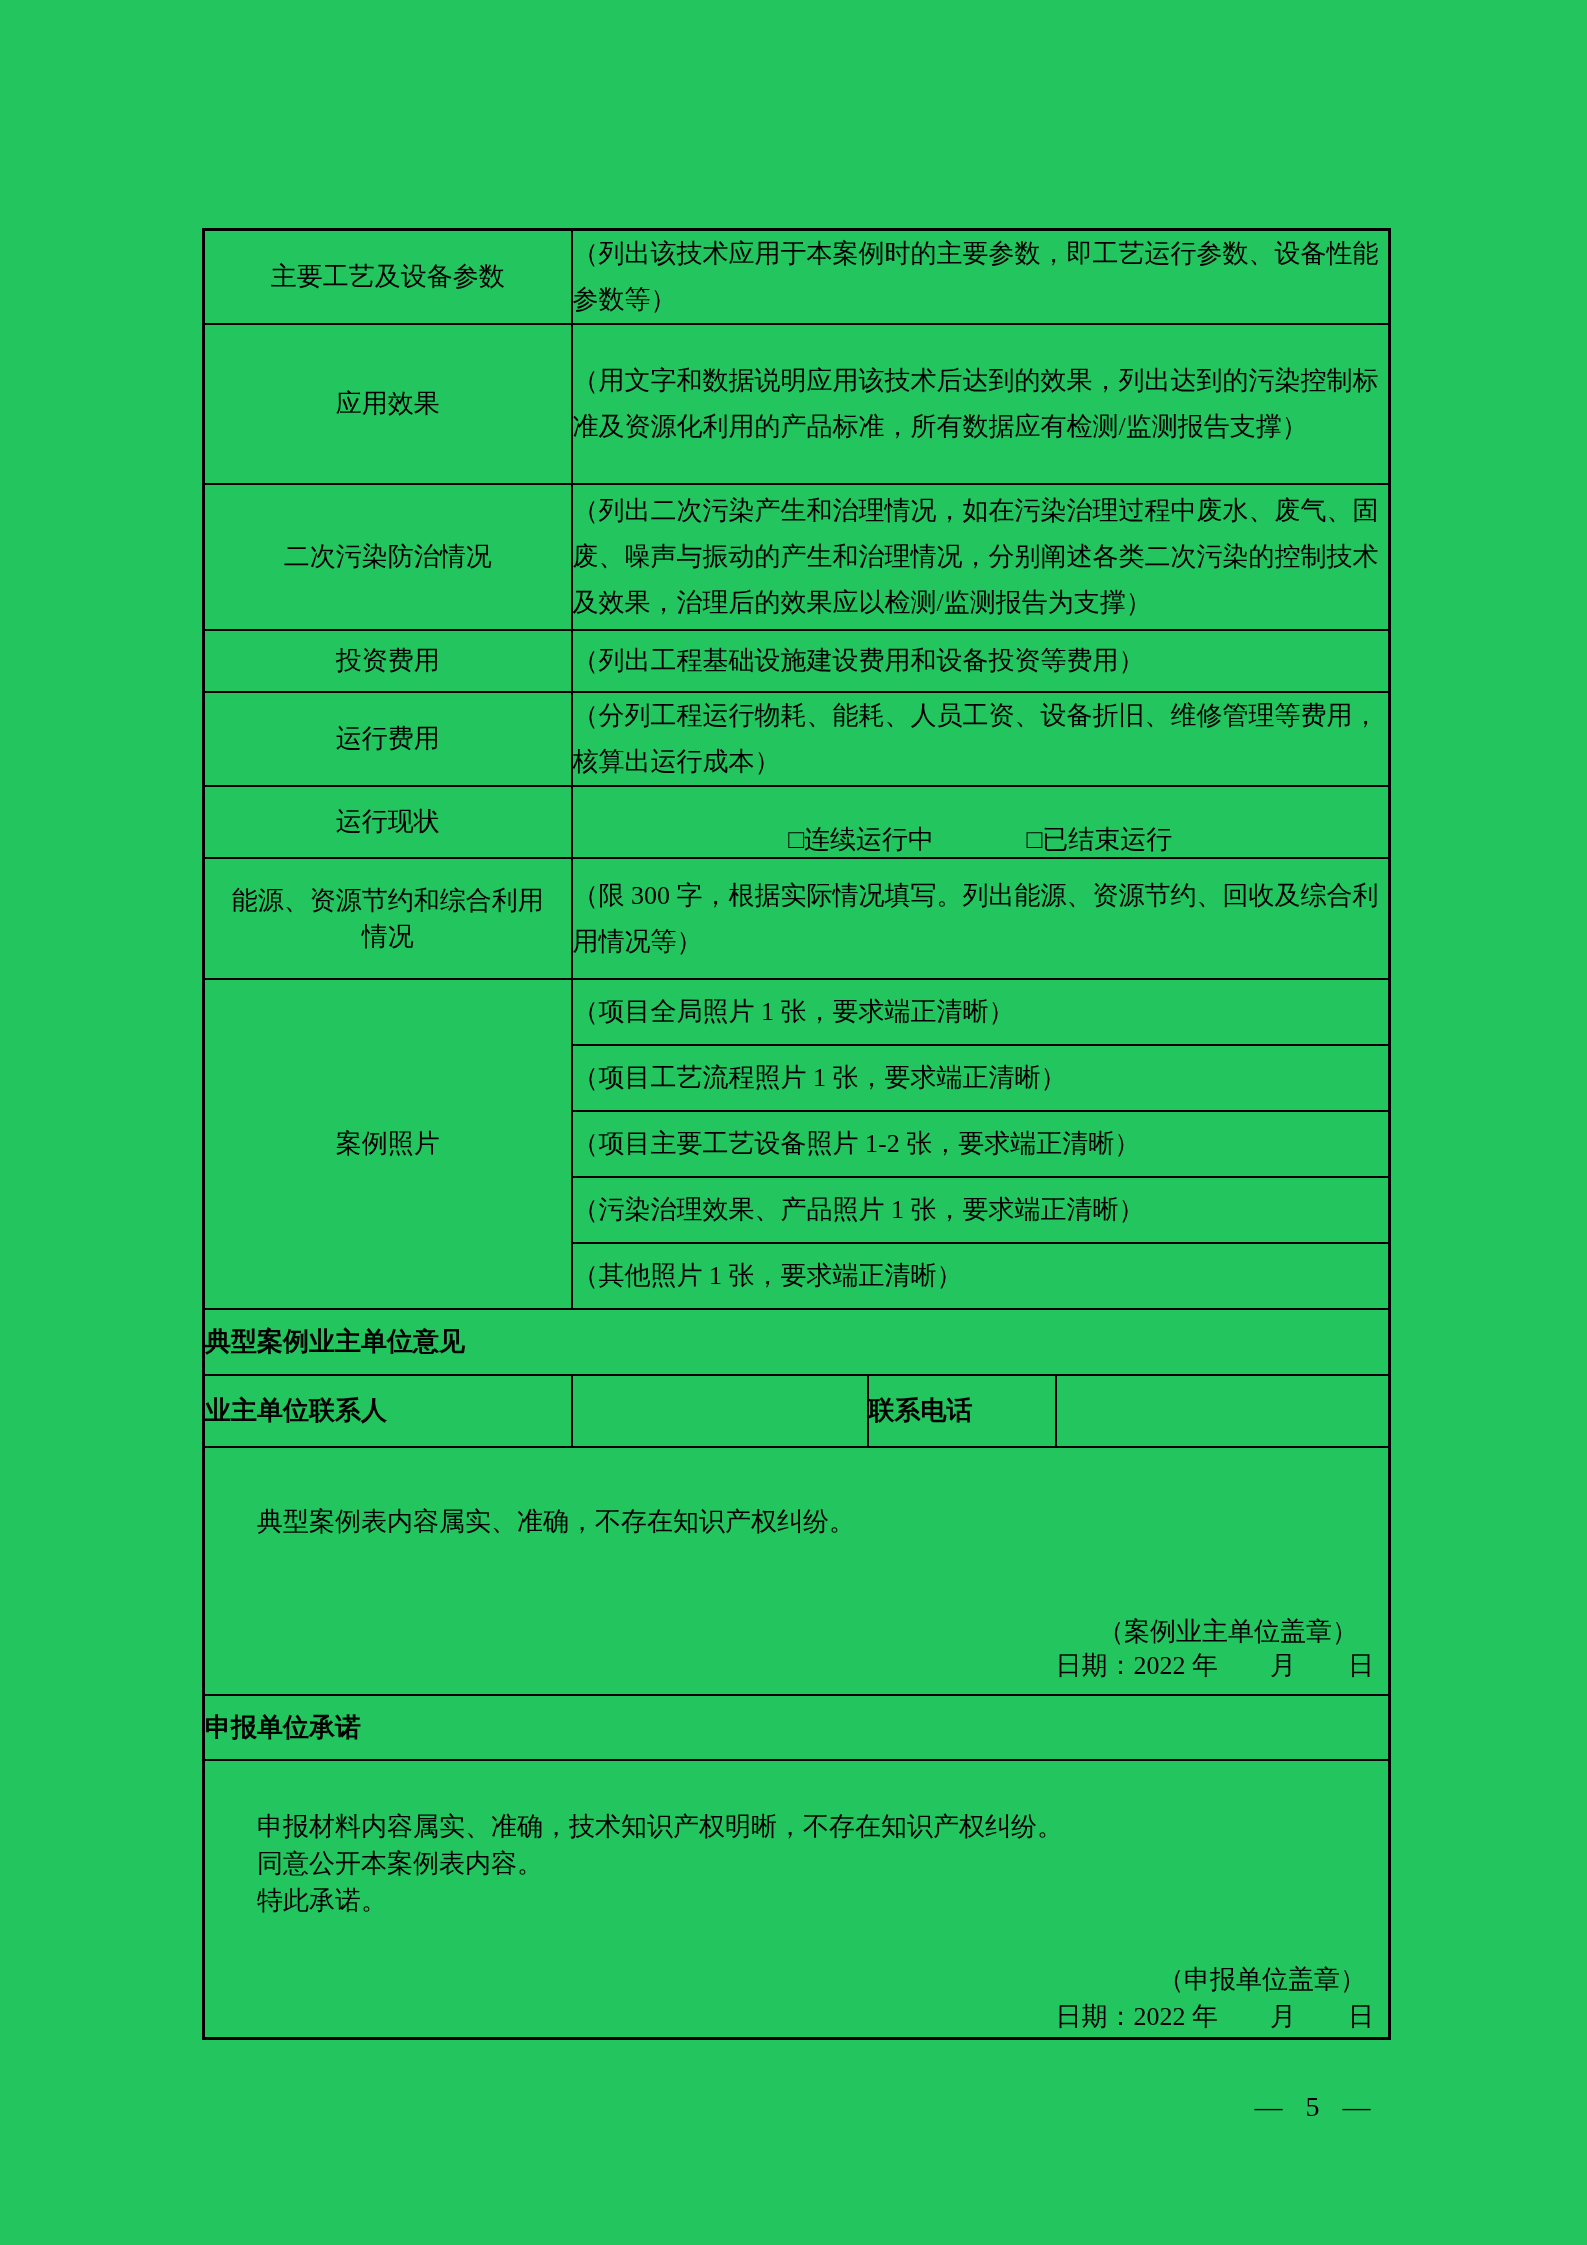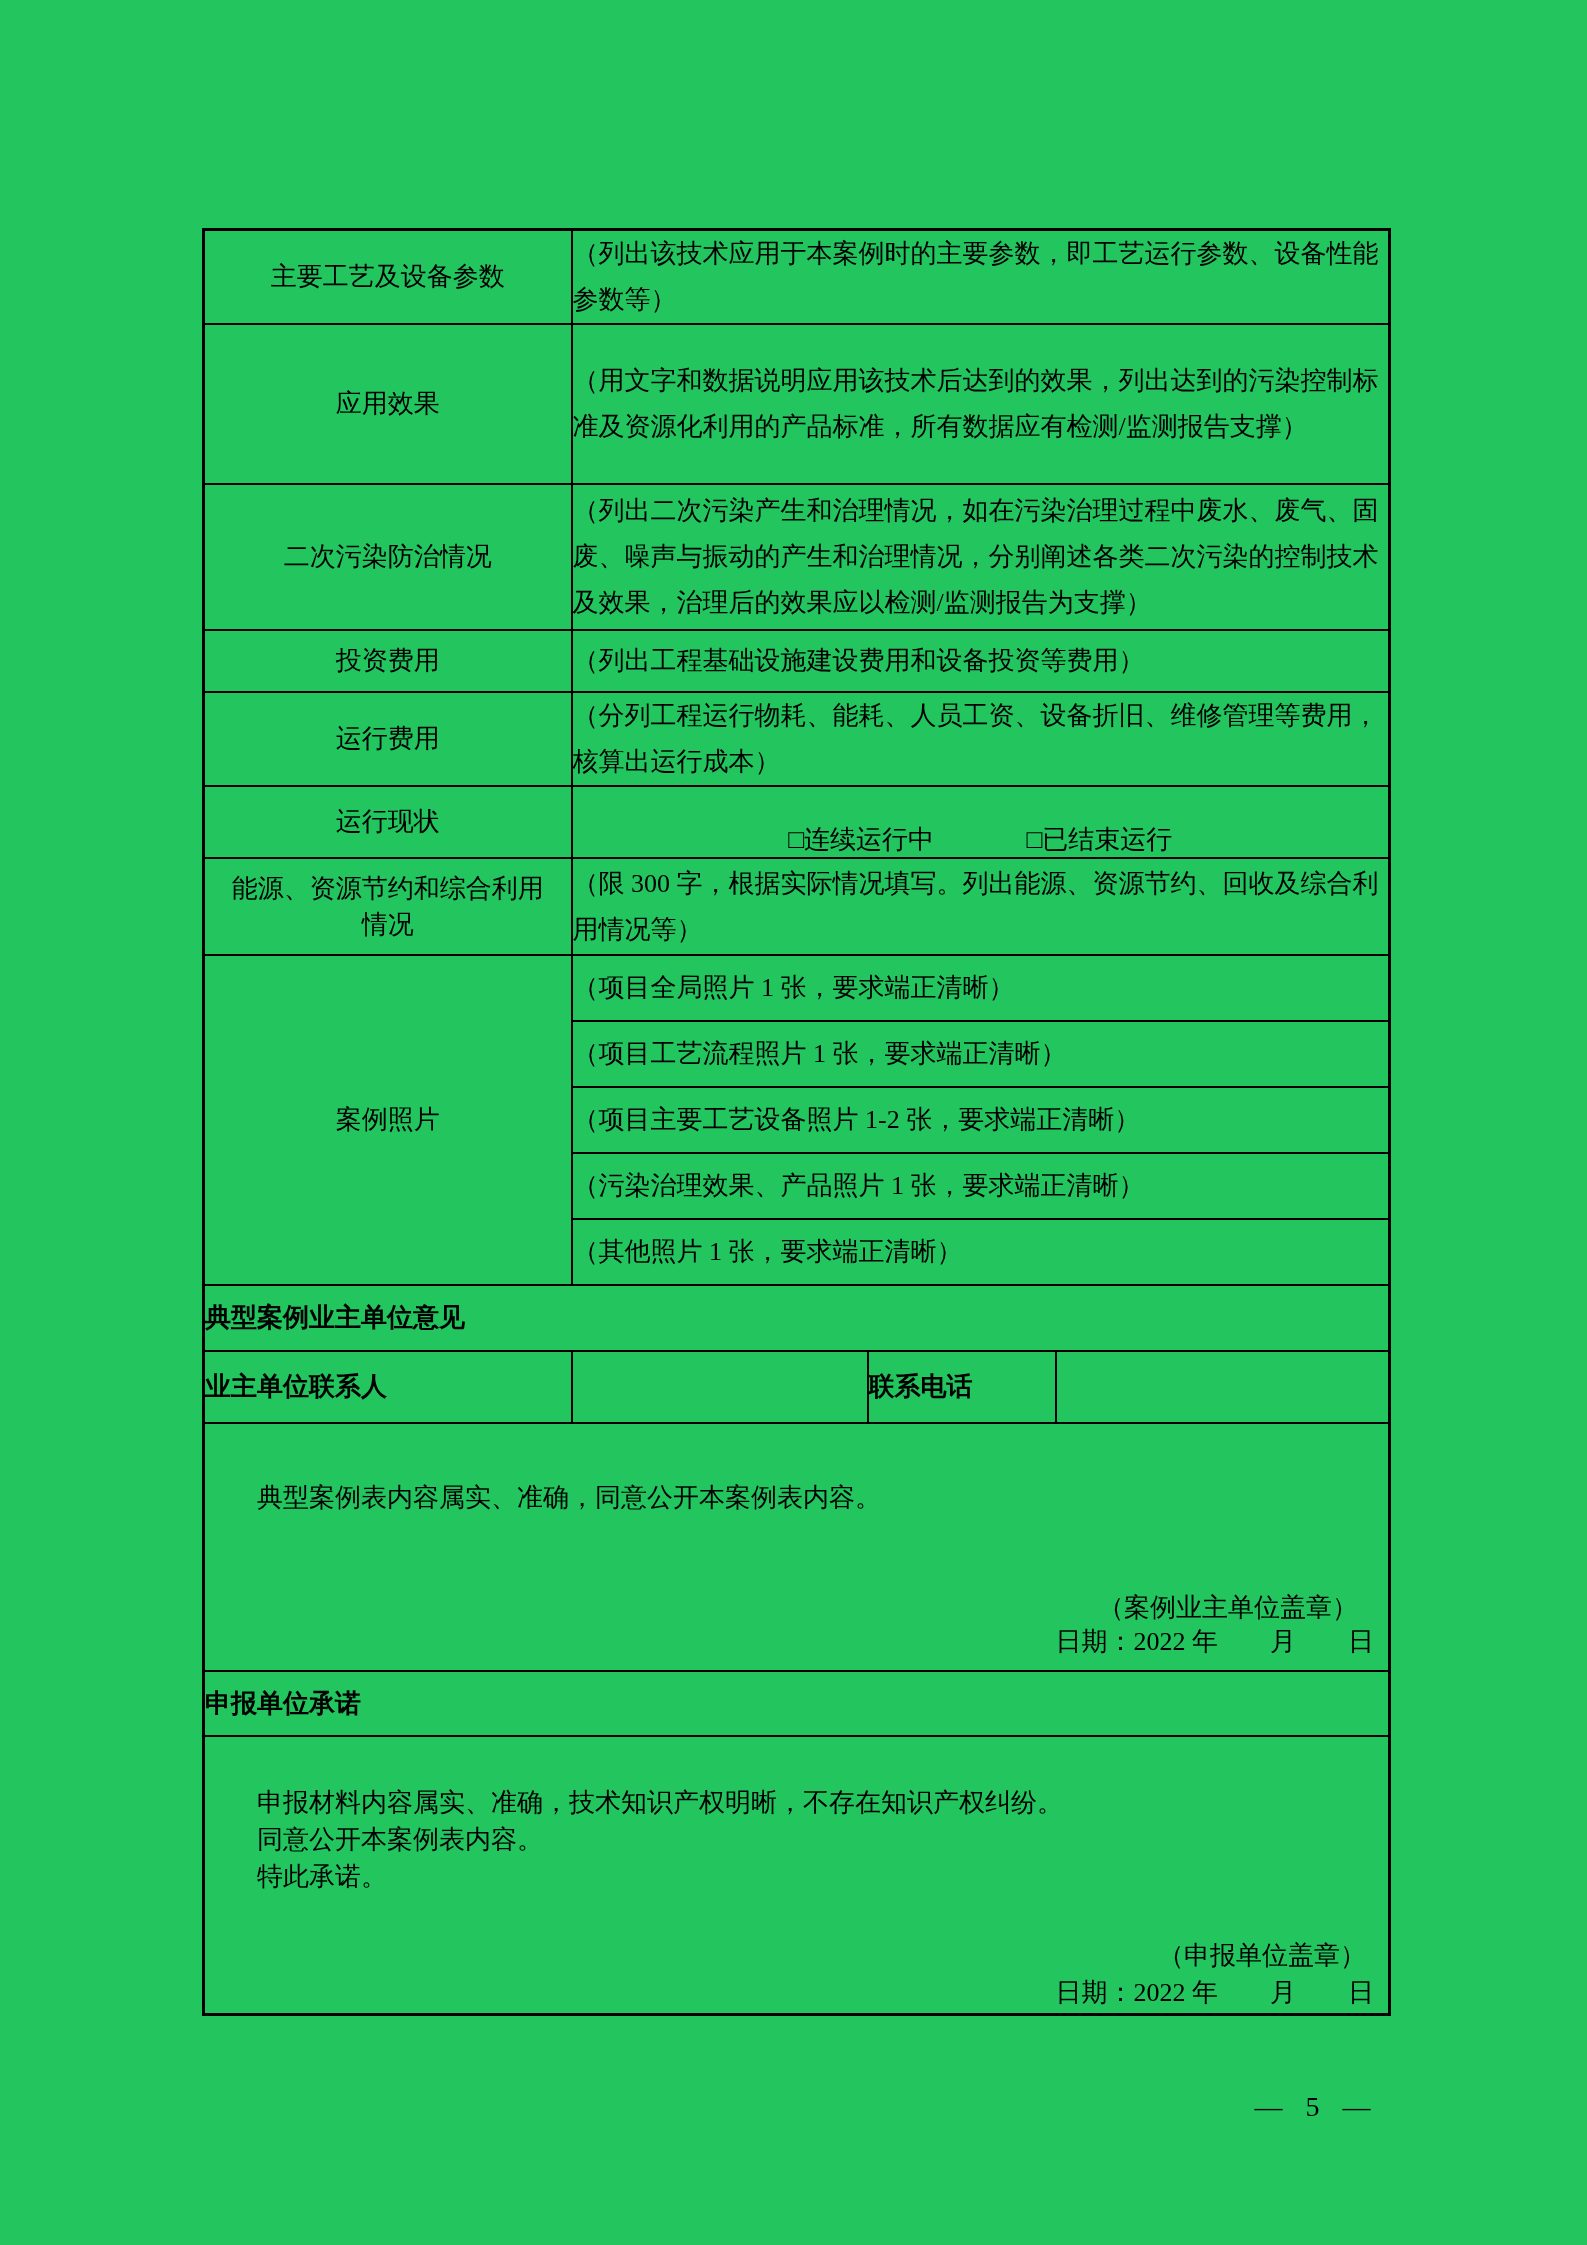--- a/index.html
+++ b/index.html
@@ -157,21 +157,21 @@
     </tr>
 
     <tr style="height:64px">
       <td class="label-cell">运行现状</td>
       <td class="options-cell" colspan="3">
         <span class="opt">□连续运行中</span>
         <span class="opt">□已结束运行</span>
       </td>
     </tr>
 
-    <tr style="height:97px">
+    <tr style="height:121px">
       <td class="label-cell narrow">能源、资源节约和综合利用情况</td>
       <td class="content-cell" colspan="3">（限 300 字，根据实际情况填写。列出能源、资源节约、回收及综合利用情况等）</td>
     </tr>
 
     <tr style="height:66px">
       <td class="label-cell" rowspan="5">案例照片</td>
       <td class="content-cell" colspan="3">（项目全局照片 1 张，要求端正清晰）</td>
     </tr>
     <tr style="height:66px">
       <td class="content-cell" colspan="3">（项目工艺流程照片 1 张，要求端正清晰）</td>
@@ -192,21 +192,21 @@
 
     <tr style="height:72px">
       <td class="contact-label-cell">业主单位联系人</td>
       <td class="fill-cell"></td>
       <td class="contact-label-cell">联系电话</td>
       <td class="fill-cell"></td>
     </tr>
 
     <tr style="height:248px">
       <td class="block-cell" colspan="4">
-        <div class="opinion-statement">典型案例表内容属实、准确，同意公开本案例表内容。</div>
+        <div class="opinion-statement">典型案例表内容属实、准确，不存在知识产权纠纷。</div>
         <div class="opinion-stamp">（案例业主单位盖章）</div>
         <div class="opinion-date">日期：2022 年　　月　　日</div>
       </td>
     </tr>
 
     <tr style="height:65px">
       <td class="section-header-cell" colspan="4">申报单位承诺</td>
     </tr>
 
     <tr style="height:278px">

